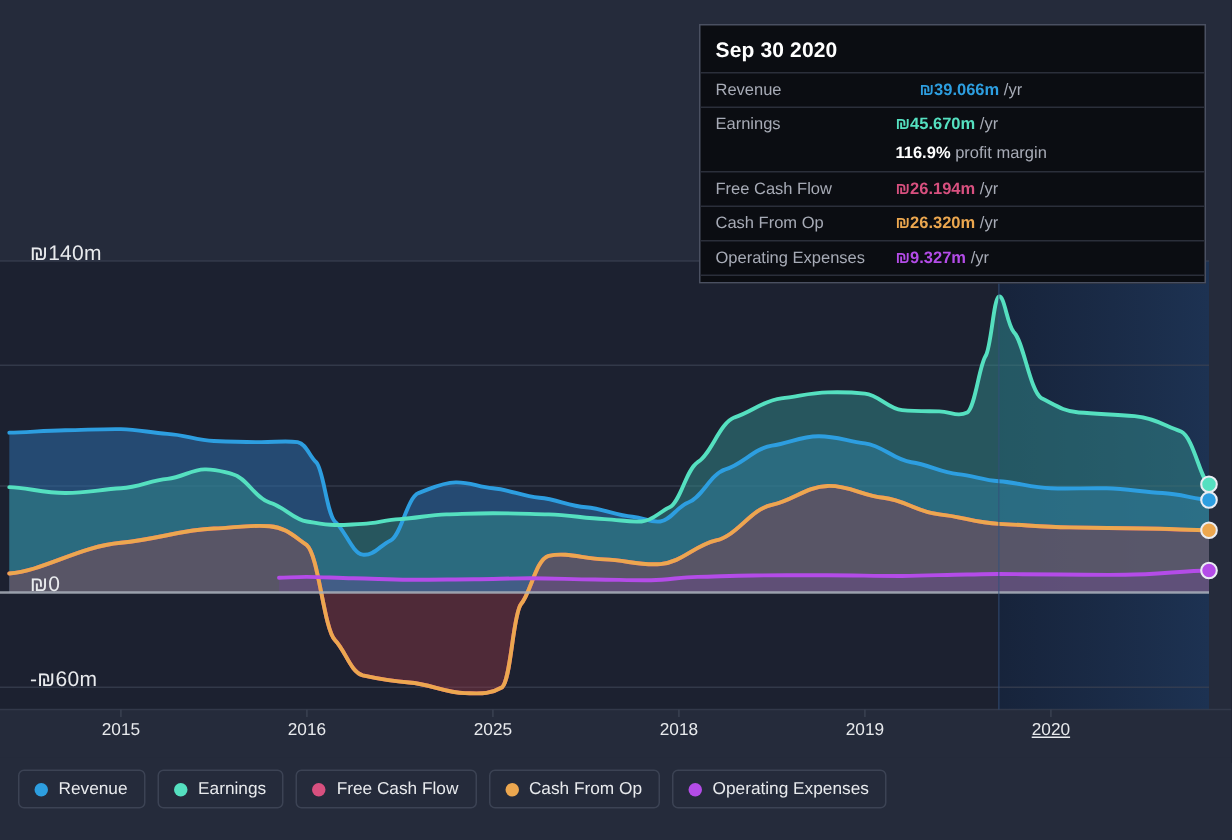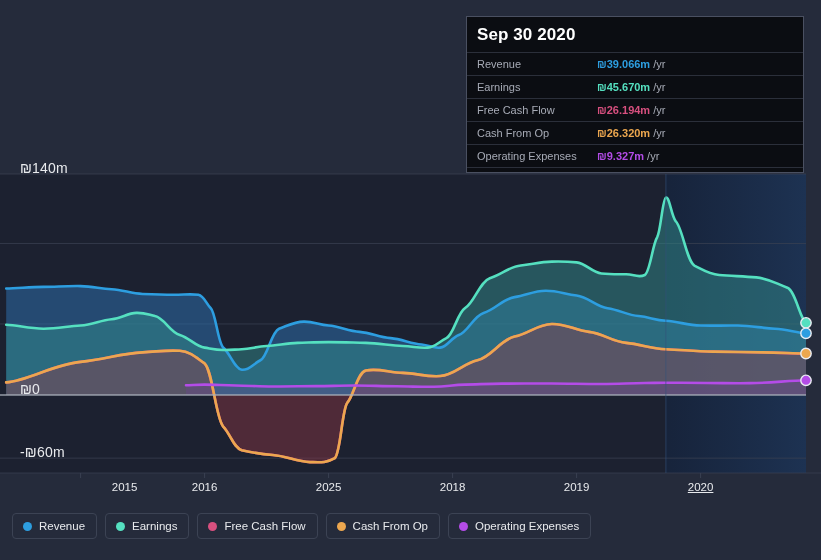--- a/index.html
+++ b/index.html
@@ -26,21 +26,21 @@
     transform:translateX(-50%);white-space:nowrap;
   }
 
   
   #tooltip{
     position:absolute;left:466px;top:16px;width:338px;
     background:#0b0d12;border:1px solid #4a5061;
     box-sizing:border-box;padding:0;z-index:40;
   }
   #tooltip .tt-title{
-    color:#ffffff;font-size:17px;font-weight:bold;
+    color:#ffffff;font-size:14px;font-weight:bold;
     padding:8px 10px 7px 10px;letter-spacing:.1px;
   }
   .tt-row{
     display:flex;align-items:center;
     border-top:1px solid #2b2f3a;
     padding:3px 10px 3px 10px;min-height:16px;
   }
   .tt-row.sub{border-top:none;padding-top:0;padding-bottom:4px;}
   .tt-key{
     color:#a7abb6;font-size:11px;flex:0 0 120px;white-space:nowrap;
@@ -132,39 +132,43 @@
         <g>
           <circle cx="806" cy="380.31928571428574" r="5.2" fill="#b44ce8" stroke="#e9ecf2" stroke-width="1.4"></circle>
         </g>
       </svg>
   </div>
 
   <div id="axis-labels">
       <div class="y-label" style="left: 20px; top: 160px;">₪140m</div>
       <div class="y-label" style="left: 20px; top: 381px;">₪0</div>
       <div class="y-label" style="left: 20px; top: 444.143px;">-₪60m</div>
-      <div class="x-label" style="left: 80.6px; top: 481px; margin-left: 44px;">2015</div>
+      <div class="x-label" style="left: 80.6px; top: 481px;">2015</div>
       <div class="x-label" style="left: 204.6px; top: 481px;">2016</div>
       <div class="x-label" style="left: 328.6px; top: 481px;">2025</div>
       <div class="x-label" style="left: 452.6px; top: 481px;">2018</div>
       <div class="x-label" style="left: 576.6px; top: 481px;">2019</div>
       <div class="x-label" style="left: 700.6px; top: 481px; text-decoration: underline;">2020</div>
     </div>
 
   <div id="tooltip">
     <div class="tt-title">Sep 30 2020</div>
     <div id="tt-rows">
         <div class="tt-row">
           <div class="tt-key">Revenue</div>
-          <div class="tt-val"><b style="color: rgb(45, 158, 224);">₪39.066m</b><span class="tt-unit"> /yr</span></div>
+          <div class="tt-val"><b style="color: rgb(45, 158, 224); margin-left: 16px;">₪39.066m</b><span class="tt-unit"> /yr</span></div>
         </div>
         <div class="tt-row">
           <div class="tt-key">Earnings</div>
           <div class="tt-val"><b style="color: rgb(85, 224, 192);">₪45.670m</b><span class="tt-unit"> /yr</span></div>
         </div>
+        <div class="tt-row sub tt-margin">
+          <div class="tt-key"></div>
+          <div class="tt-val"><b>116.9%</b><span class="tt-unit"> profit margin</span></div>
+        </div>
         <div class="tt-row">
           <div class="tt-key">Free Cash Flow</div>
           <div class="tt-val"><b style="color: rgb(216, 80, 127);">₪26.194m</b><span class="tt-unit"> /yr</span></div>
         </div>
         <div class="tt-row">
           <div class="tt-key">Cash From Op</div>
           <div class="tt-val"><b style="color: rgb(236, 167, 79);">₪26.320m</b><span class="tt-unit"> /yr</span></div>
         </div>
         <div class="tt-row">
           <div class="tt-key">Operating Expenses</div>

